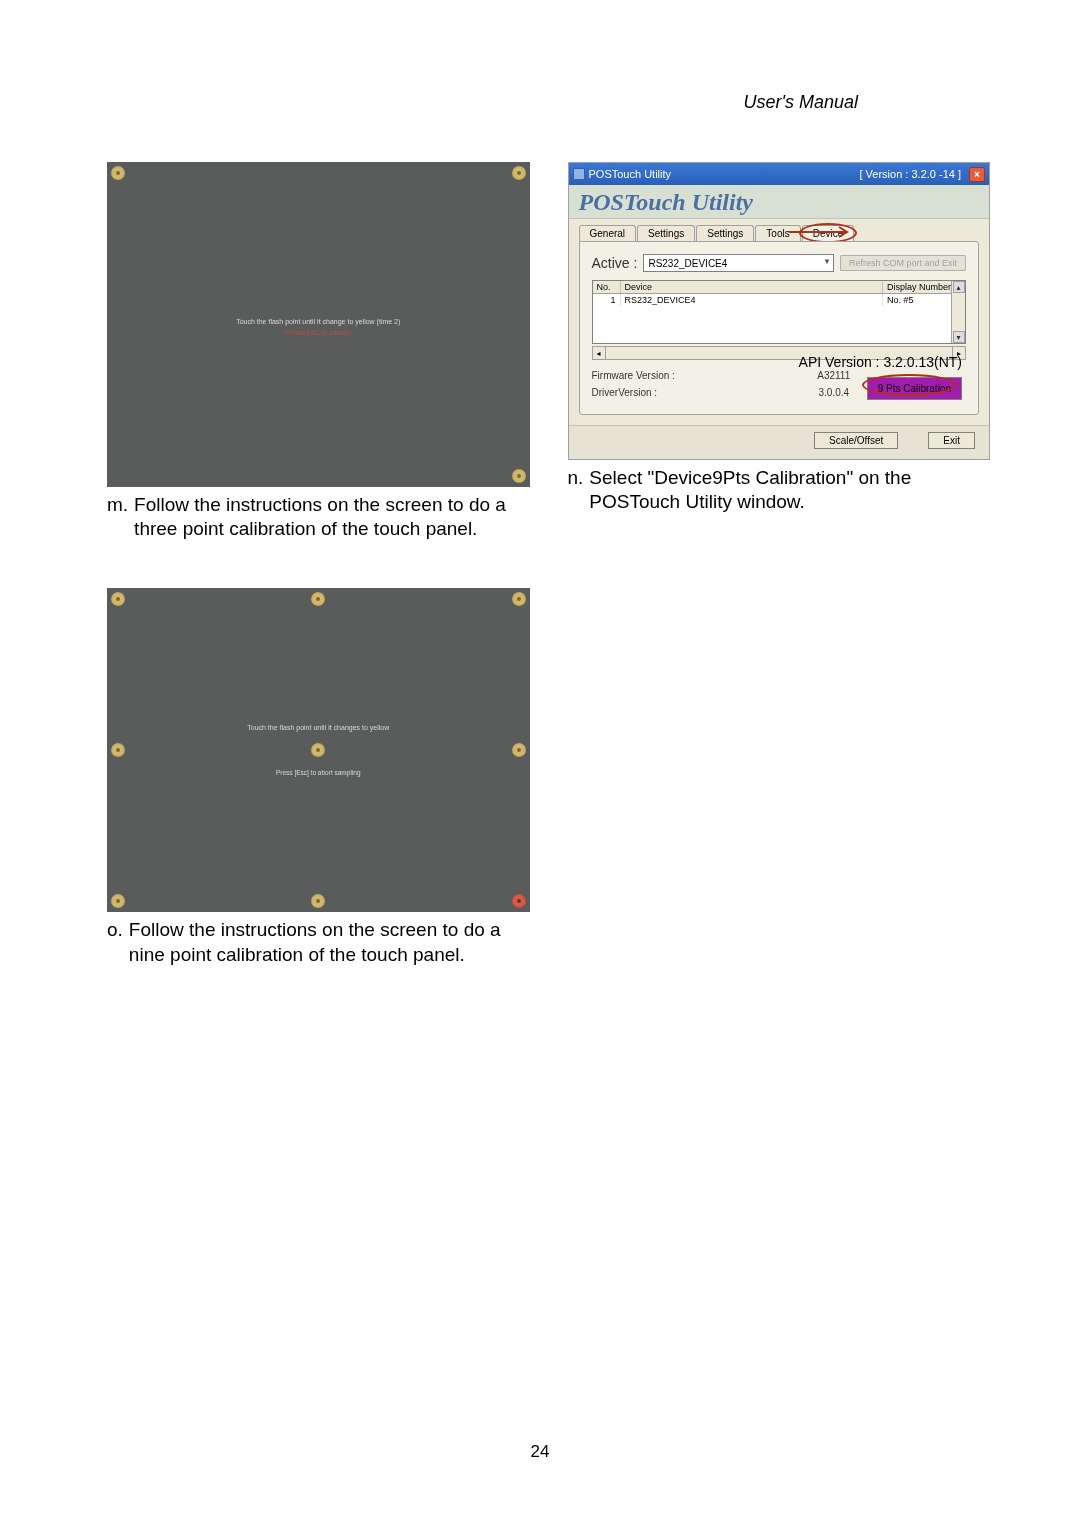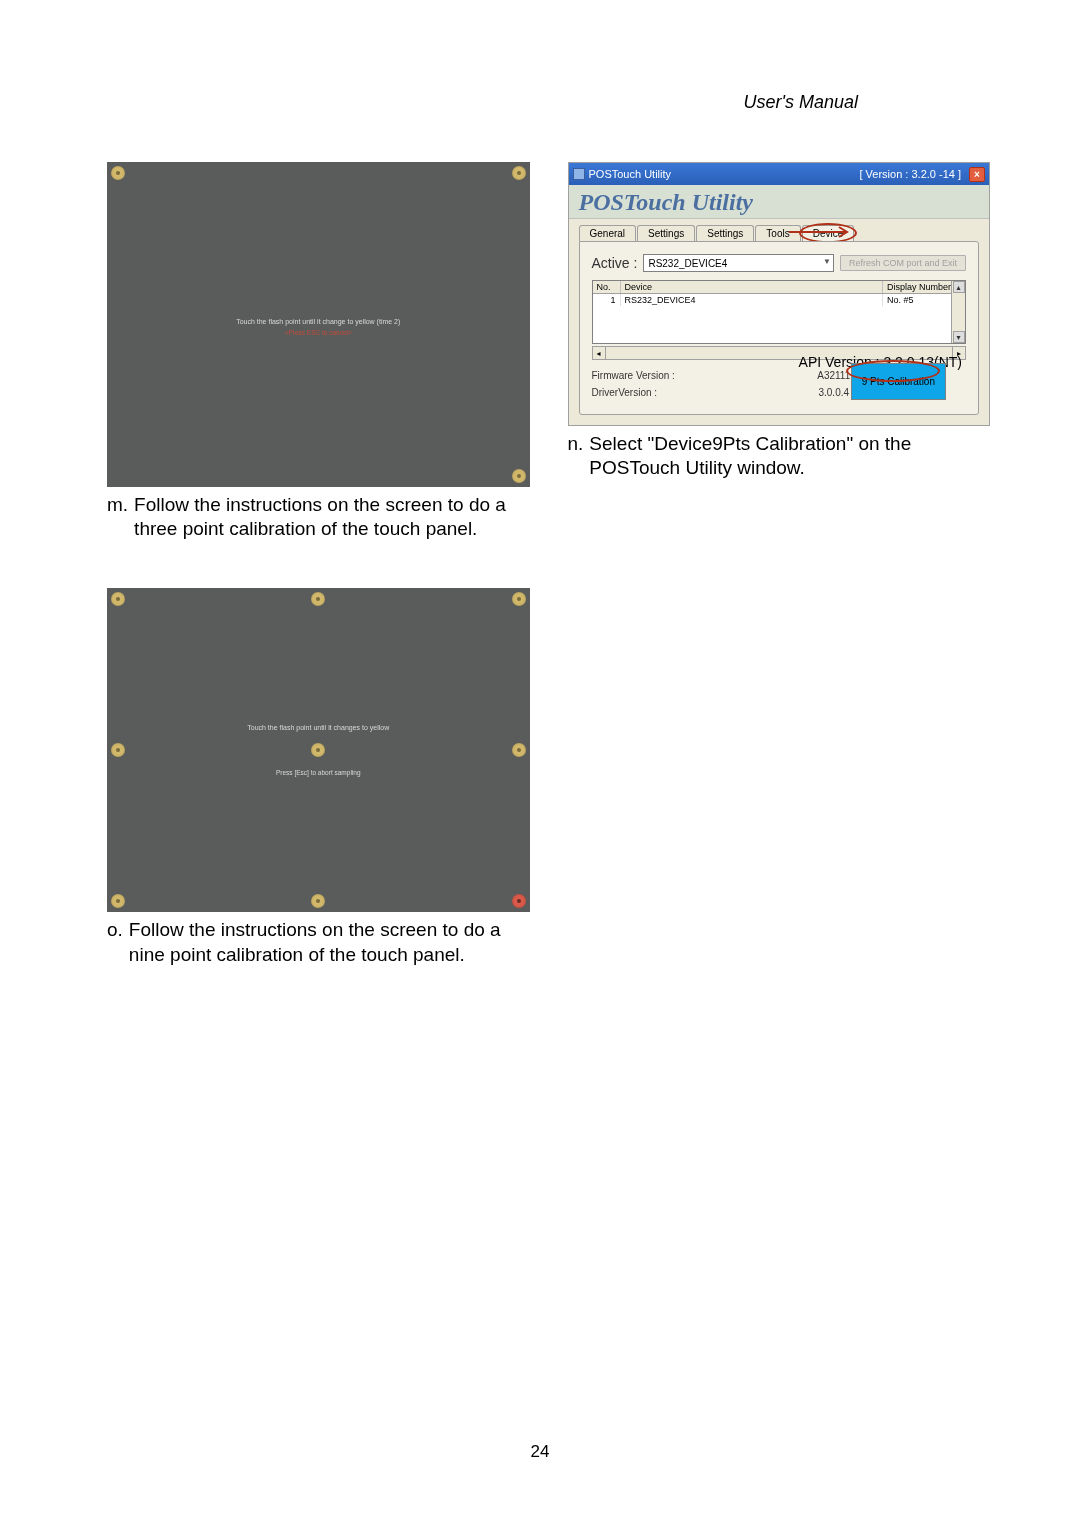--- a/index.html
+++ b/index.html
@@ -139,22 +139,22 @@
   .sarrow{font-size:8px;color:#333;background:#ddd;border:1px solid #a0a0a0;width:12px;height:12px;display:flex;align-items:center;justify-content:center;}
   .h-scroll{display:flex;align-items:center;margin-top:2px;}
   .h-scroll .btn{width:14px;height:14px;background:#ece9d8;border:1px solid #a0a0a0;font-size:8px;display:flex;align-items:center;justify-content:center;}
   .h-scroll .track{flex:1;height:14px;background:#ece9d8;border-top:1px solid #a0a0a0;border-bottom:1px solid #a0a0a0;}
   .ver-lines { margin-top:10px; font-size:10px; color:#333;}
   .ver-lines div { margin-bottom:6px; display:flex; }
   .ver-lines .l { width:110px; }
   .ver-lines .r { flex:1;text-align:center; }
   .api { position:absolute; right:16px; bottom:44px; font-size:14px;}
   .nine-btn {
-    position:absolute; right:32px; bottom:14px;
-    background:#0ea5e9;border:1px solid #808080;padding:12px 10px;font-size:10px;
+    position:absolute; right:16px; bottom:14px;
+    background:#a21caf;border:1px solid #808080;padding:5px 10px;font-size:10px;
   }
   .nine-btn .annot-oval2 {
     position:absolute;border:2px solid #b03018;border-radius:50%;
     width:94px;height:22px;left:-6px;top:-4px;pointer-events:none;
   }
   .annot-arrow {
     position:absolute; pointer-events:none; stroke:#b03018; stroke-width:2; fill:none;
   }
   .bottom-btns {
     display:flex; justify-content:flex-end; gap:30px;
@@ -288,20 +288,24 @@
           <div class="api">
             <span>API Version :</span>
             <span>3.2.0.13(NT)</span>
           </div>
           <div class="nine-btn">
             <span>9 Pts Calibration</span>
             <span class="annot-oval2"></span>
           </div>
         </div>
       </div>
+      <div class="bottom-btns">
+        <span class="b">Scale/Offset</span>
+        <span class="b">Exit</span>
+      </div>
     </div>
     <div class="caption">
       <span class="letter">n.</span>
       <span class="body">Select "Device 9Pts Calibration" on the POSTouch Utility window.</span>
     </div>
   </div>
 </div>
 
 <div class="page-num">24</div>
 

